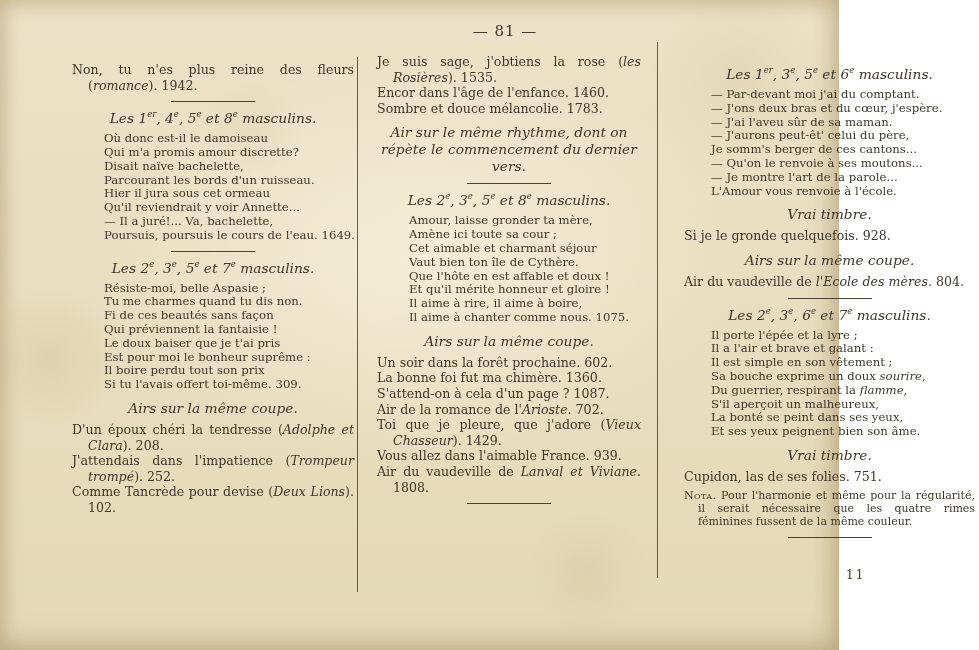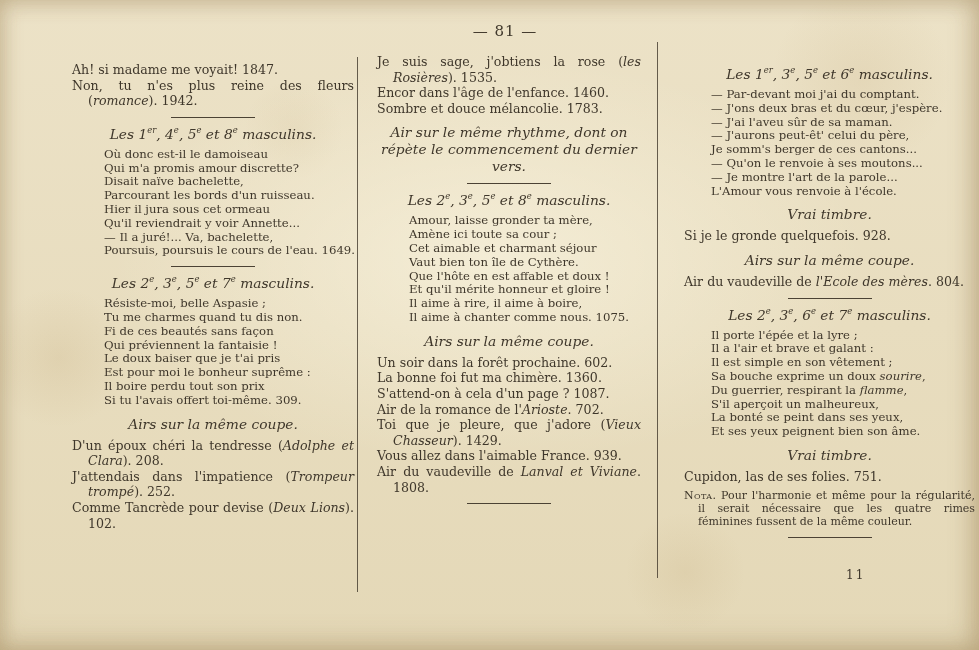--- a/index.html
+++ b/index.html
@@ -1,21 +1,21 @@
 <!DOCTYPE html>
 <html><head>
 <meta charset="utf-8">
 <style>
   html,body{margin:0;padding:0;}
   body{
     width:979px;height:650px;overflow:hidden;
     font-family:"DejaVu Serif","Liberation Serif",serif;
   }
   .page{
-    position:relative;width:979px;height:650px;
+    position:relative;width:839px;height:650px;
     background-color:#e9dec1;
     background-image:
       radial-gradient(ellipse 55% 45% at 50% 40%, rgba(255,251,234,0.50), rgba(255,251,234,0) 70%),
       radial-gradient(circle 90px at 88% 12%, rgba(166,130,70,0.10), rgba(0,0,0,0) 100%),
       radial-gradient(circle 70px at 6% 55%, rgba(166,130,70,0.12), rgba(0,0,0,0) 100%),
       radial-gradient(circle 60px at 70% 88%, rgba(166,130,70,0.10), rgba(0,0,0,0) 100%),
       radial-gradient(circle 50px at 30% 20%, rgba(166,130,70,0.08), rgba(0,0,0,0) 100%),
       linear-gradient(to bottom,#ece2c7,#e4d8b7);
     box-shadow:
       inset -10px 0 22px rgba(130,100,50,0.20),
@@ -56,21 +56,20 @@
   .sc{font-variant:small-caps;letter-spacing:0.4px;}
   .signature{position:absolute;left:846px;top:568px;font-size:12px;letter-spacing:2px;}
 </style>
 </head>
 <body>
 
 <div class="page">
   <div class="page-header">— 81 —</div>
 
   <div class="col col1">
-      <div class="entry"><span>Ah! si madame me voyait! 1847.</span></div>
       <div class="entry"><span>Non, tu n'es plus reine des fleurs (</span><span class="it">romance</span><span>). 1942.</span></div>
       <div class="rule"></div>
       <div class="heading"><span>Les 1</span><sup>er</sup><span>, 4</span><sup>e</sup><span>, 5</span><sup>e</sup><span> et 8</span><sup>e</sup><span> masculins.</span></div>
       <div class="poem">
         <div class="pline"><span>Où donc est-il le damoiseau</span></div>
         <div class="pline"><span>Qui m'a promis amour discrette?</span></div>
         <div class="pline"><span>Disait naïve bachelette,</span></div>
         <div class="pline"><span>Parcourant les bords d'un ruisseau.</span></div>
         <div class="pline"><span>Hier il jura sous cet ormeau</span></div>
         <div class="pline"><span>Qu'il reviendrait y voir Annette...</span></div>

